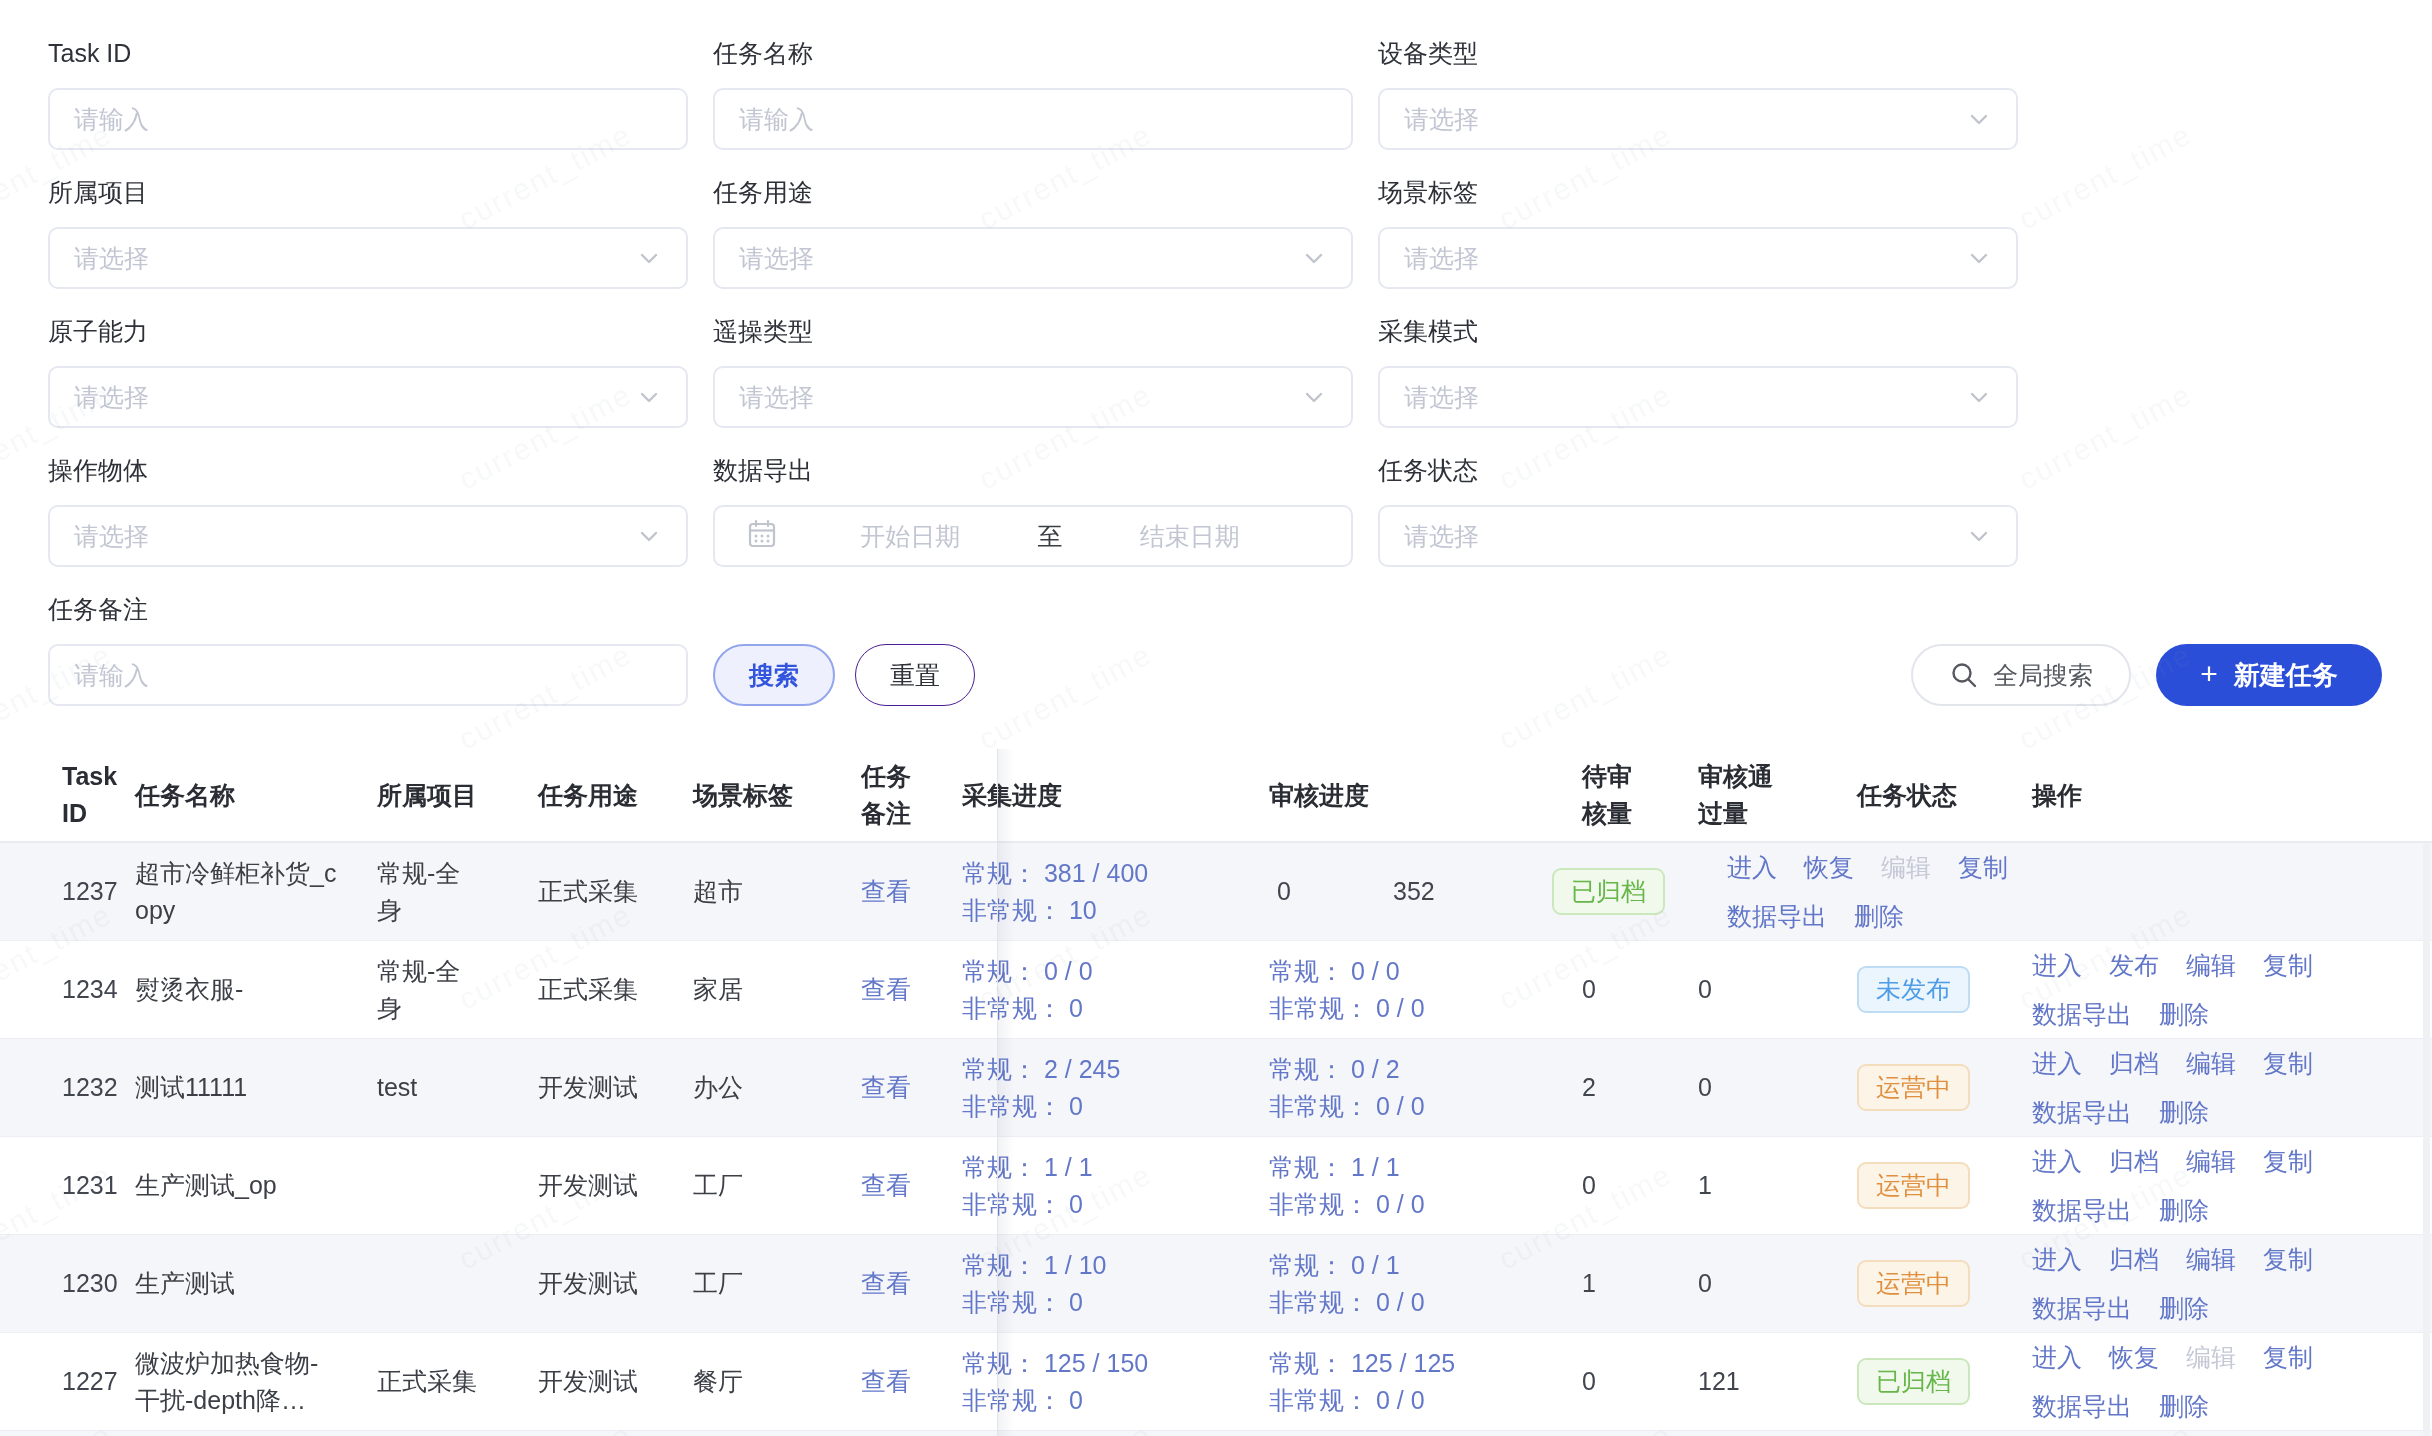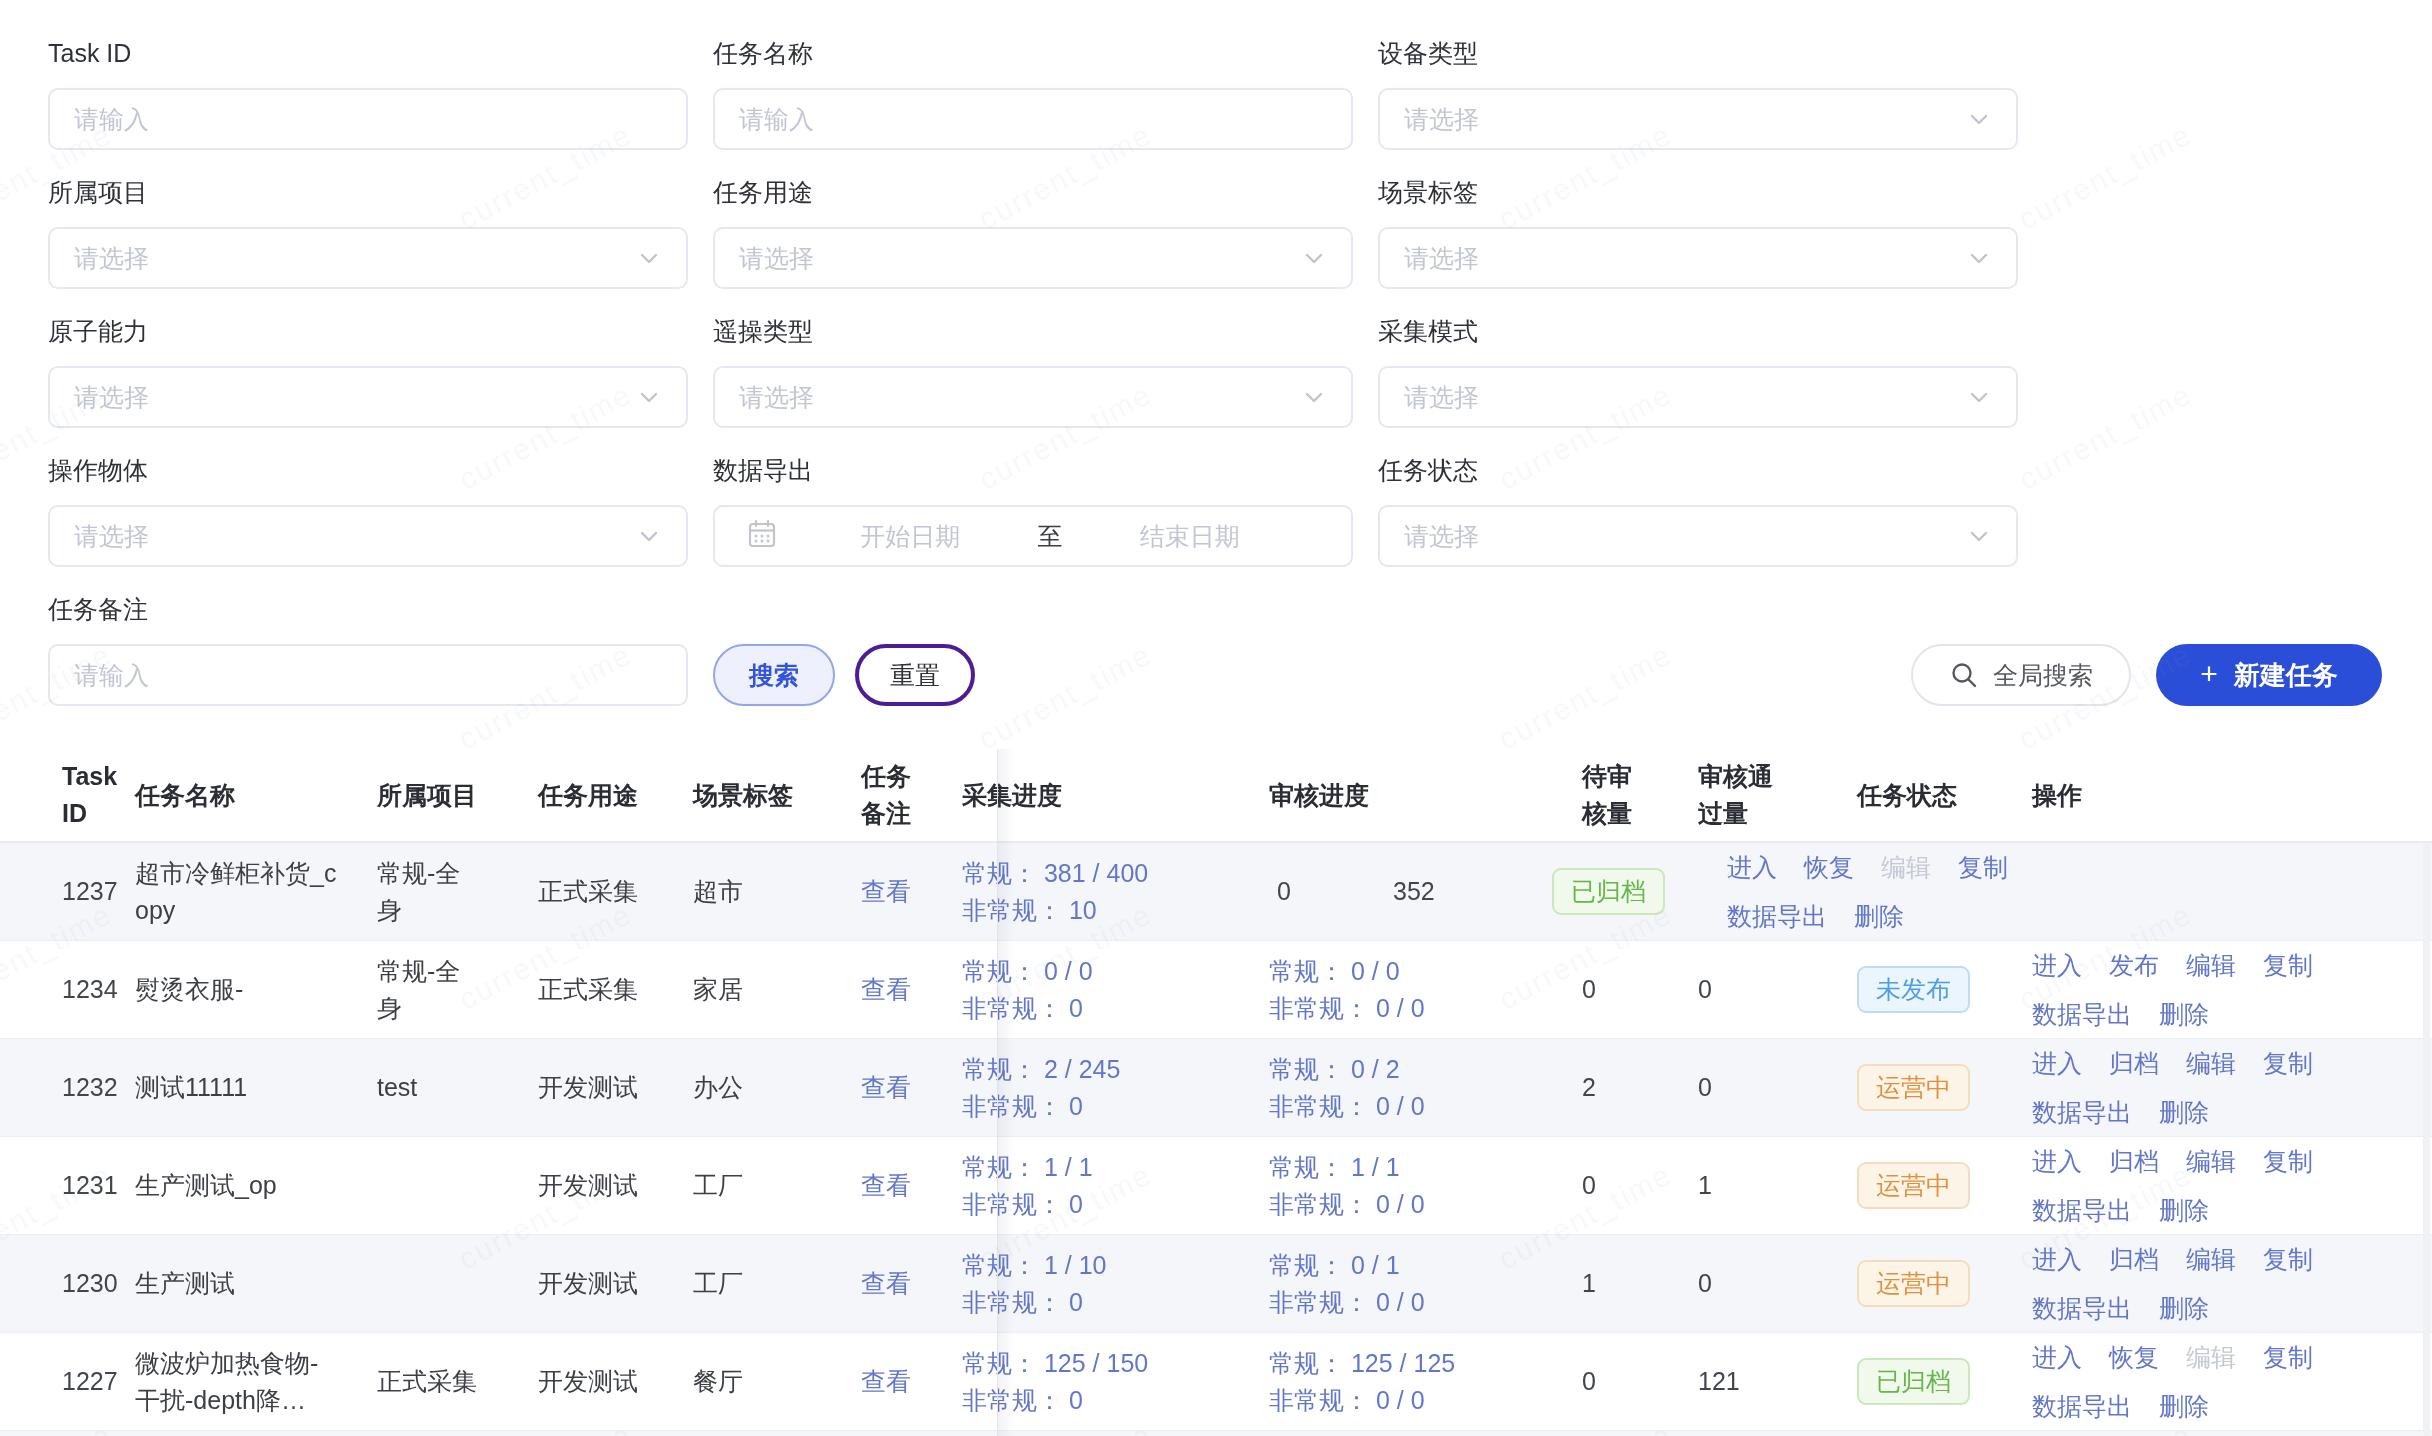--- a/index.html
+++ b/index.html
@@ -38,21 +38,21 @@
   .daterange .cal { flex:none; margin-right:10px; }
   .daterange .dz { flex:1; text-align:center; font-size:25px; color:#c1c6d2; }
   .daterange .sep { flex:none; font-size:25px; color:#3a3d44; padding:0 6px; }
   
   .filter-btns { align-self:end; display:flex; align-items:center; gap:20px; margin-bottom:27px; }
   .btn {
     height:62px; border-radius:31px; display:inline-flex; align-items:center; justify-content:center;
     font-size:25px; cursor:pointer; user-select:none; white-space:nowrap;
   }
   .btn-search { width:122px; background:#eef1fd; border:2px solid #93a5ec; color:#3355dd; font-weight:bold; }
-  .btn-reset  { width:120px; background:#ffffff; border:4px solid #4c1d95; color:#2e3138; }
+  .btn-reset  { width:120px; background:#ffffff; border:1px solid #4c1d95; color:#2e3138; }
   .top-actions { position:absolute; top:644px; right:50px; display:flex; align-items:center; gap:25px; }
   .btn-global { width:220px; background:#fff; border:2px solid #e3e5ec; color:#55585f; gap:14px; }
   .btn-create { width:226px; background:#2b4ed8; border:none; color:#fff; font-weight:bold; font-size:26px; gap:16px; }
   .btn-create .plus { font-size:30px; font-weight:normal; line-height:1; position:relative; top:-1px; }
   
   .table-wrap { position:absolute; left:0; top:749px; width:2432px; bottom:0; overflow:hidden; z-index:1; }
   .trow { display:flex; width:2432px; align-items:center; }
   .thead { height:94px; border-bottom:2px solid #e9ebf1; background:#fff; }
   .tbody-row { height:98px; border-bottom:1px solid #eceef3; }
   .tbody-row.striped { background:#f5f6fa; }

